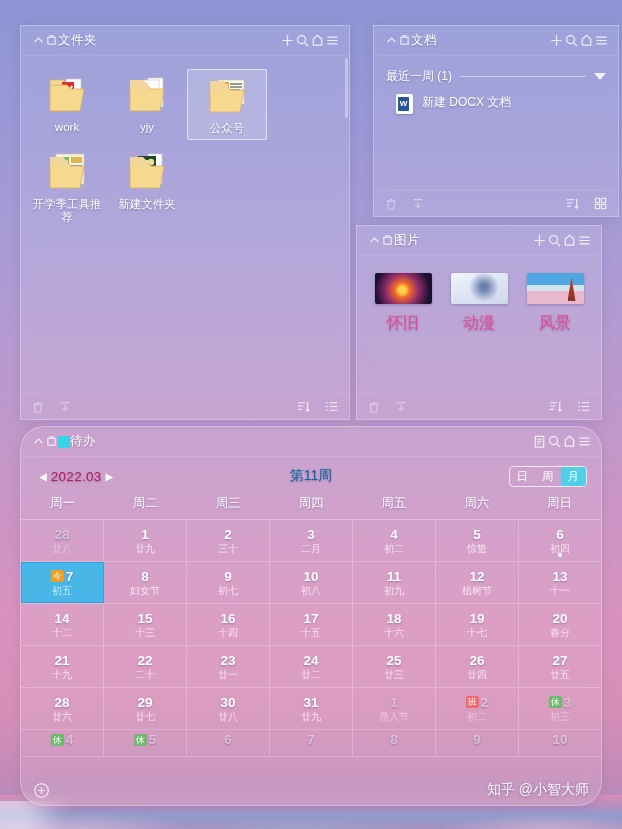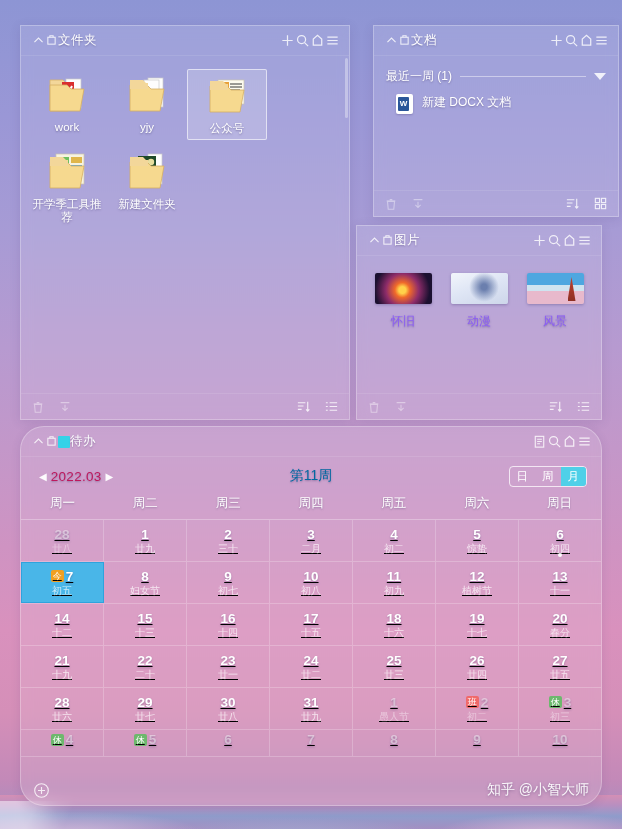--- a/index.html
+++ b/index.html
@@ -96,21 +96,21 @@
               background:#2a5699; border-radius:1px; }
   .docx-ico:after{ content:"W"; position:absolute; left:2px; top:3px; width:11px; height:14px;
               color:#fff; font-size:8px; line-height:14px; text-align:center; font-weight:bold; }
 
   
   #pics { left:356px; top:225px; width:246px; height:195px; }
   .pic-grid { position:absolute; left:0; right:0; top:31px; bottom:27px;
               display:flex; padding:16px 8px 0 8px; gap:0; }
   .pic-item { flex:1; display:flex; flex-direction:column; align-items:center; cursor:default; }
   .pic-thumb { width:57px; height:31px; border-radius:2px; box-shadow:0 1px 3px rgba(60,50,110,.35); }
-  .pic-label { margin-top:9px; color:#8b5cf6; font-size:12px; text-shadow:0 1px 2px rgba(70,60,110,.5); }
+  .pic-label { margin-top:9px; color:#ec4899; font-size:16px; text-shadow:0 1px 2px rgba(70,60,110,.5); }
   .t-huaijiu { background:
       radial-gradient(circle at 48% 55%, #ffd24a 0 10%, #f06a2a 22%, #8e2c6a 48%, #1b1030 80%),
       linear-gradient(90deg,#120b20,#2a1340); }
   .t-dongman { background:
       radial-gradient(circle at 58% 45%, #6b7fae 0 8%, rgba(107,127,174,0) 40%),
       linear-gradient(160deg,#f2f5fb 0%, #dfe6f5 45%, #cdd6ea 100%); }
   .t-fengjing { background:
       linear-gradient(180deg,#4ea7e0 0 38%, #cfe4f0 38% 58%, #e8b9cc 58% 100%); position:relative; overflow:hidden;}
   .t-fengjing:after{content:"";position:absolute;right:8px;top:4px;width:8px;height:24px;
       background:linear-gradient(180deg,#c0422f,#8e2f22);clip-path:polygon(50% 0,100% 100%,0 100%);}
@@ -125,21 +125,21 @@
              text-shadow:0 1px 2px rgba(70,60,110,.45); pointer-events:none; }
   .seg { margin-left:auto; display:flex; border:1px solid rgba(255,255,255,.75); border-radius:4px;
          overflow:hidden; z-index:2; }
   .seg div { padding:2px 7px; color:#fff; font-size:11.5px; cursor:default; }
   .seg div.on { background:#4fd0e8; color:#fff; }
 
   .wk-head { display:flex; padding:0 0 7px 0; }
   .wk-head div { flex:1; text-align:center; color:#fff; font-size:12.5px;
                  text-shadow:0 1px 2px rgba(70,60,110,.45); }
   .cal-grid { border-top:1px solid rgba(255,255,255,.30); }
-  .cal-row { display:flex; border-bottom:1px solid rgba(255,255,255,.22);text-decoration:underline; }
+  .cal-row { display:flex; border-bottom:1px solid rgba(255,255,255,.22); }
   .cal-cell { flex:1; height:41px; border-right:1px solid rgba(255,255,255,.22);
               display:flex; flex-direction:column; align-items:center; justify-content:center;
               position:relative; cursor:default; }
   .cal-cell:last-child{ border-right:none; }
   .cal-row.short .cal-cell{ height:26px; justify-content:flex-start; padding-top:2px; }
   .d-num { color:#fff; font-size:13.5px; font-weight:bold; line-height:15px;
            text-shadow:0 1px 2px rgba(70,60,110,.4); }
   .d-sub { color:rgba(255,255,255,.72); font-size:10px; line-height:12px; margin-top:1px; }
   .cal-cell.out .d-num { color:rgba(255,255,255,.48); font-weight:bold; }
   .cal-cell.out .d-sub { color:rgba(255,255,255,.42); }

